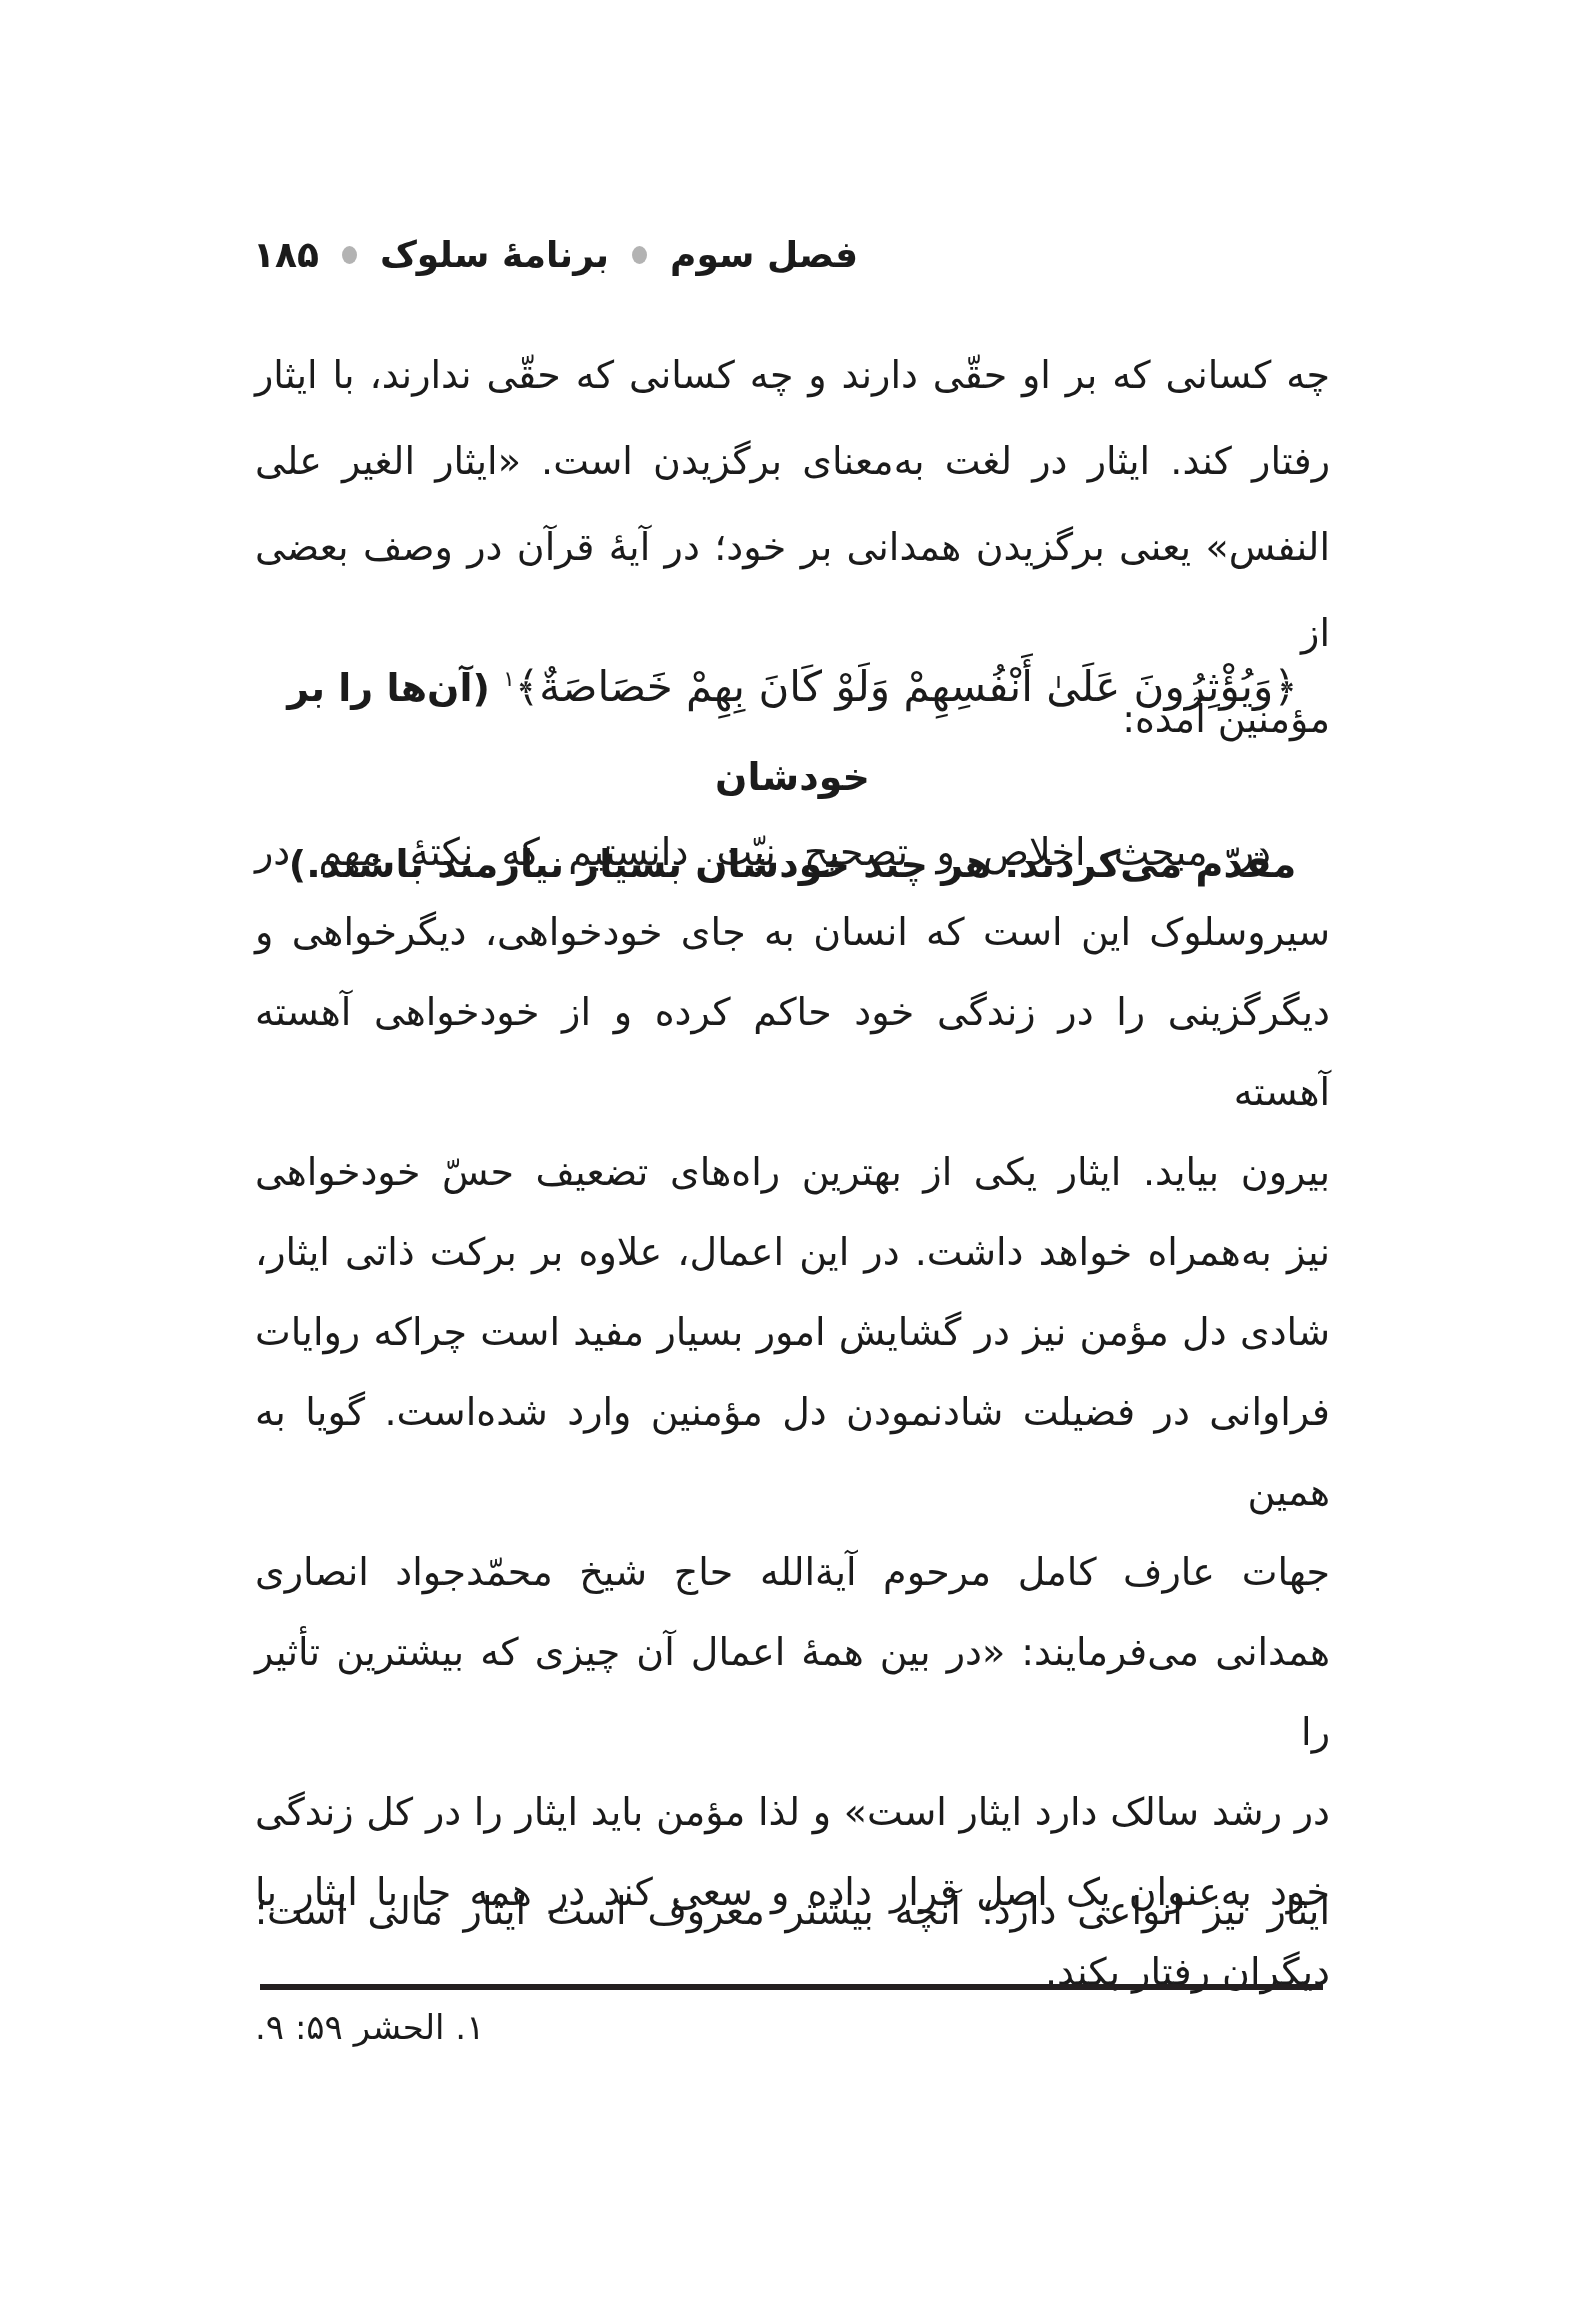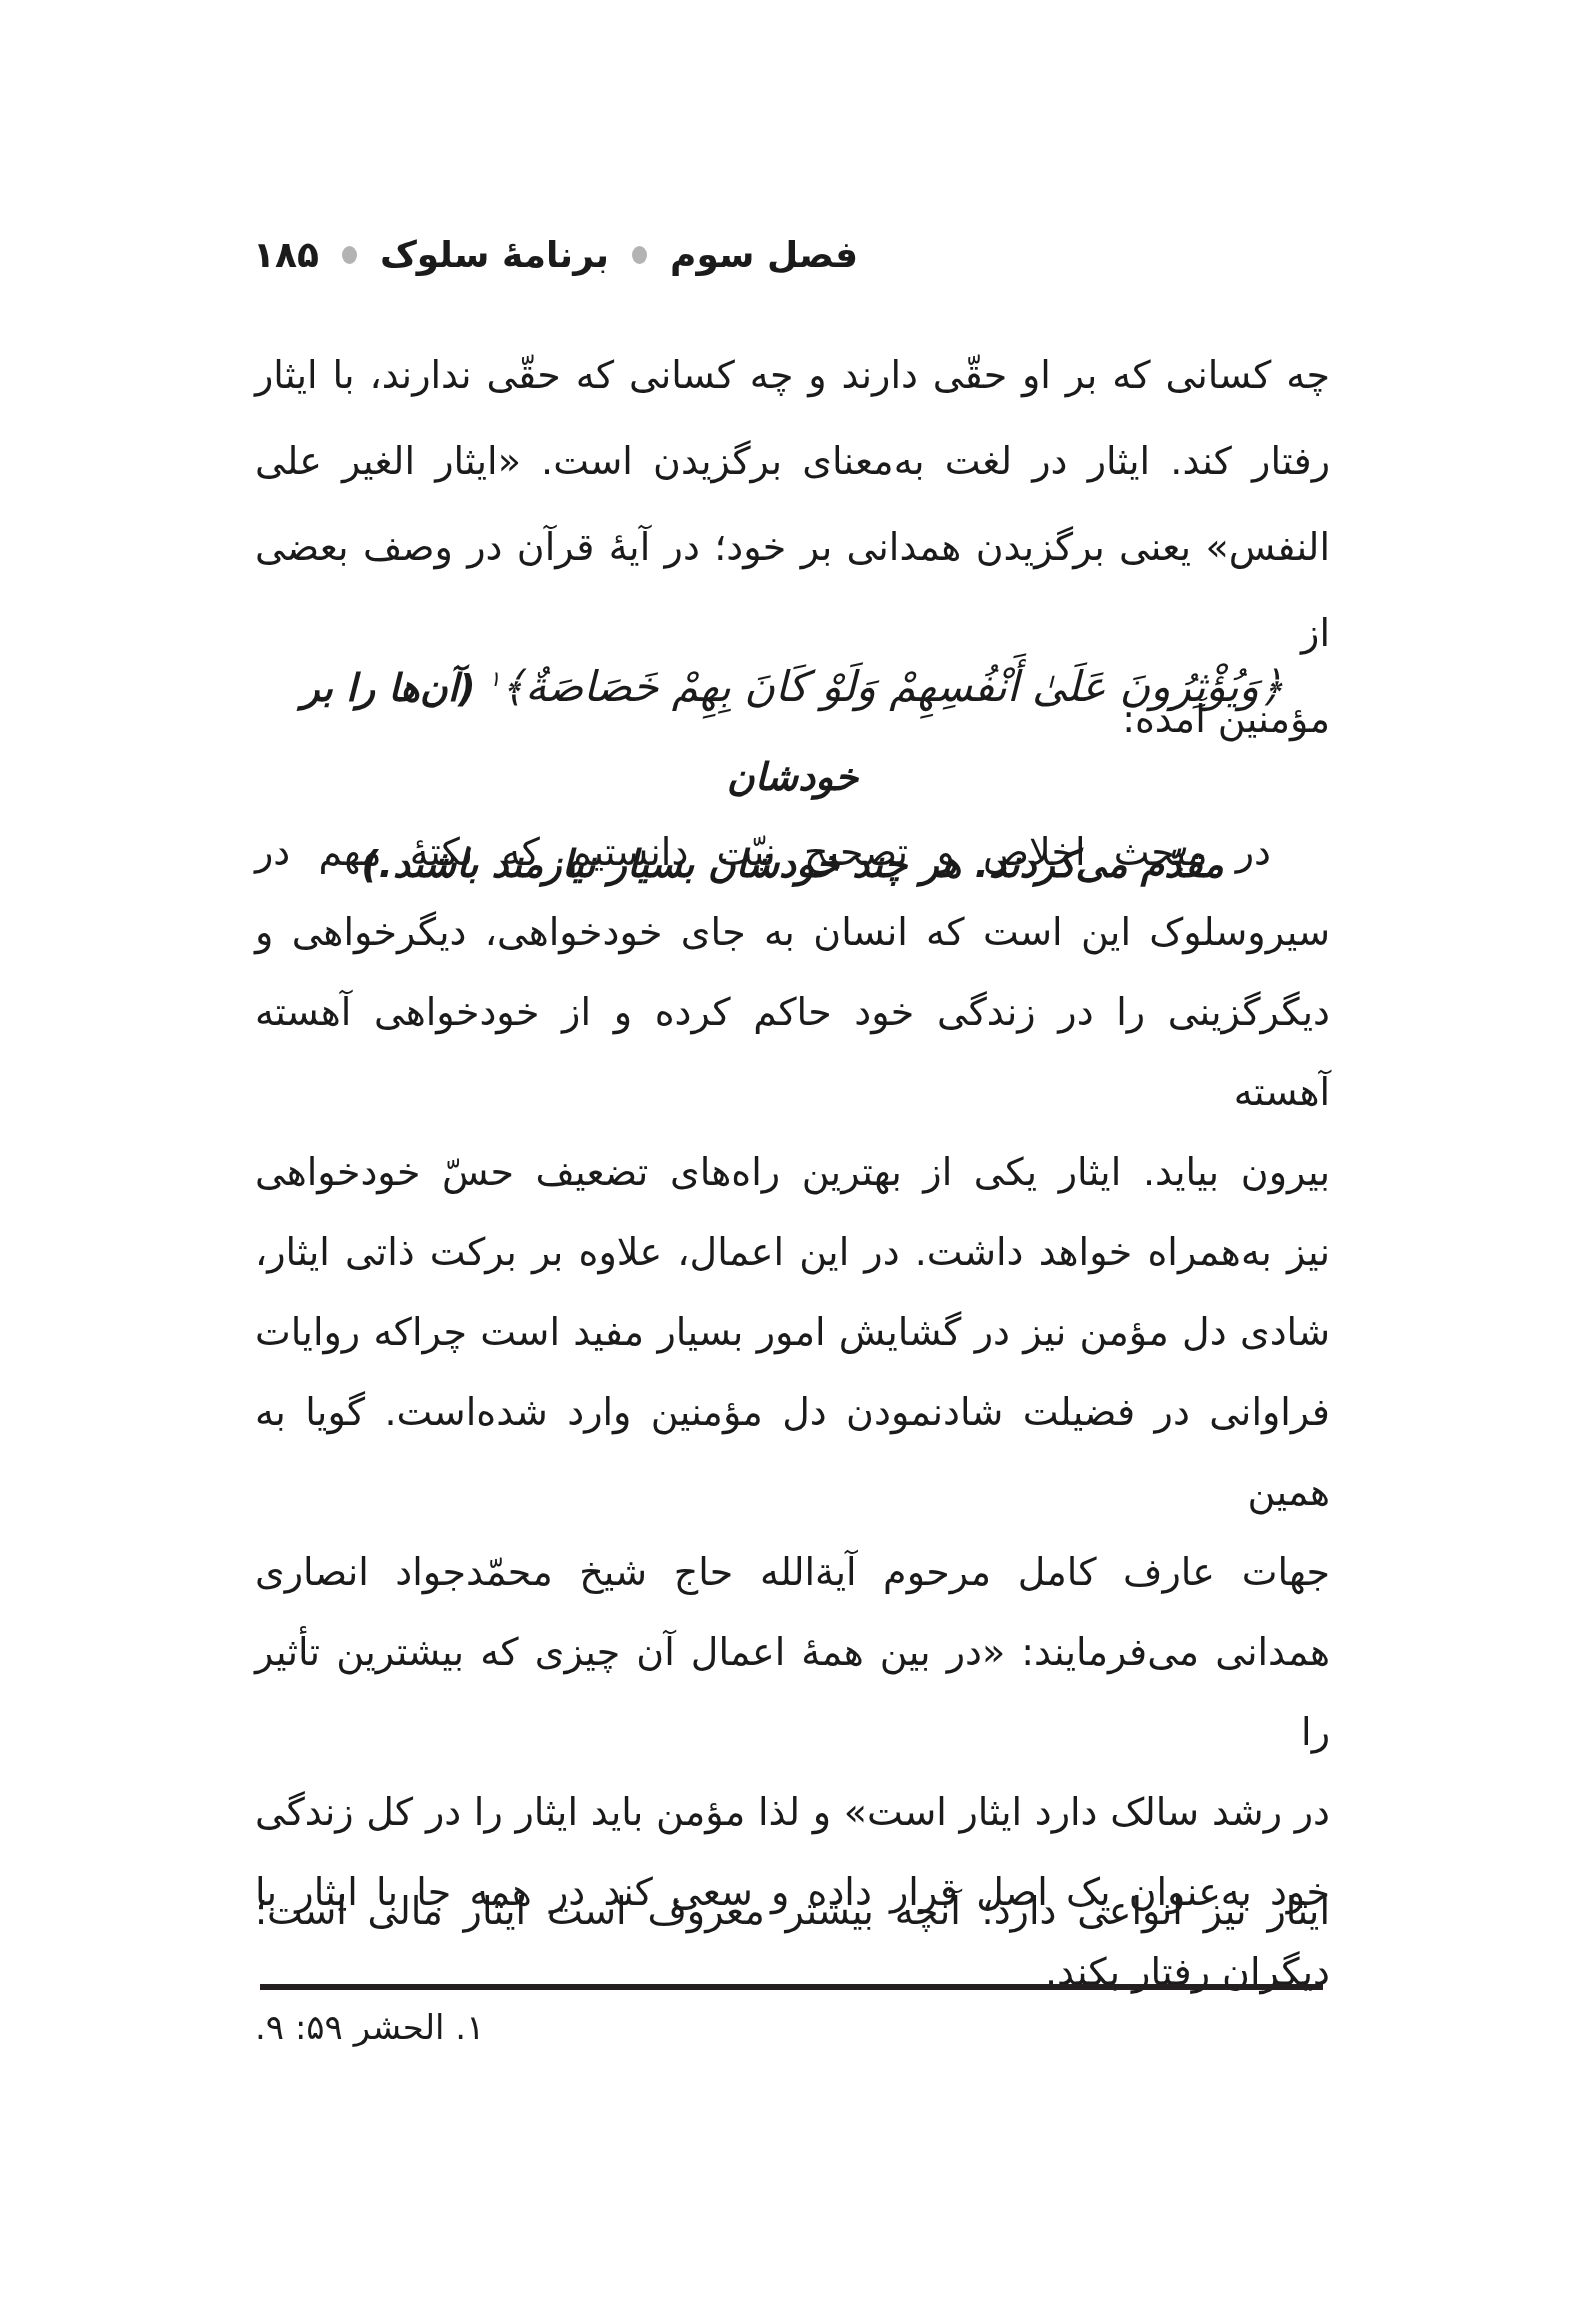--- a/index.html
+++ b/index.html
@@ -51,21 +51,21 @@
     font-size: 38px;
     line-height: 86px;
     text-align: justify;
     text-align-last: justify;
     direction: rtl;
   }
   .line.end {
     text-align-last: right;
   }
   #p1 { top: 332px; }
-  #verse { top: 643px; font-style: italic; }
+  #verse { top: 643px; }
   #p2 { top: 812px; }
   #p2 .line { line-height: 80px; }
   #p2 .line.indent { padding-right: 59px; }
   #p3 { top: 1871px; }
   #p3 .line { line-height: 80px; }
   .verse-line {
     font-size: 42px;
     line-height: 87px;
     text-align: center;
     text-align-last: center;

